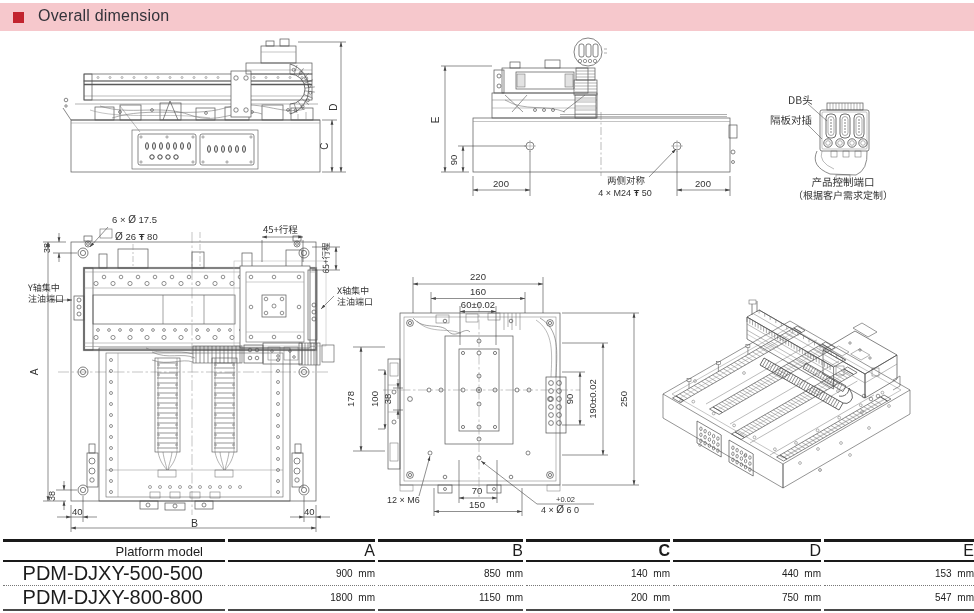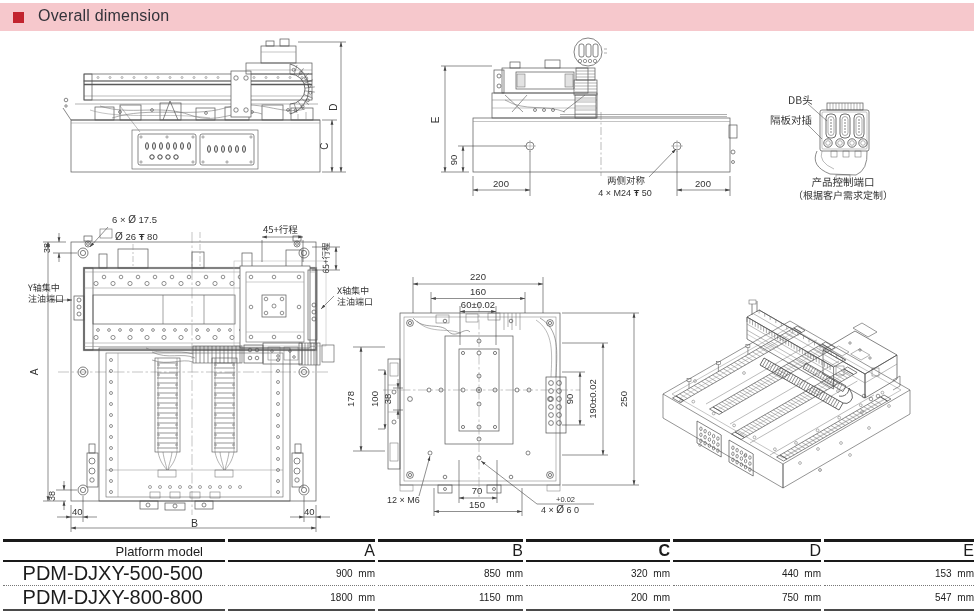--- a/index.html
+++ b/index.html
@@ -1284,21 +1284,21 @@
         <td class="fA">A</td>
         <td class="fA">B</td>
         <td class="fA" style="font-weight:bold">C</td>
         <td class="fA">D</td>
         <td class="fA">E</td>
       </tr>
 <tr class="r1">
         <td class="fM">PDM-DJXY-500-500</td>
         <td class="fV">900 mm</td>
         <td class="fV">850  mm</td>
-        <td class="fV">320  mm</td>
+        <td class="fV">140  mm</td>
         <td class="fV">440  mm</td>
         <td class="fV">153  mm</td>
       </tr>
 <tr class="r2">
         <td class="fM">PDM-DJXY-800-800</td>
         <td class="fV">1800  mm</td>
         <td class="fV">1150  mm</td>
         <td class="fV">200  mm</td>
         <td class="fV">750  mm</td>
         <td class="fV">547  mm</td>

